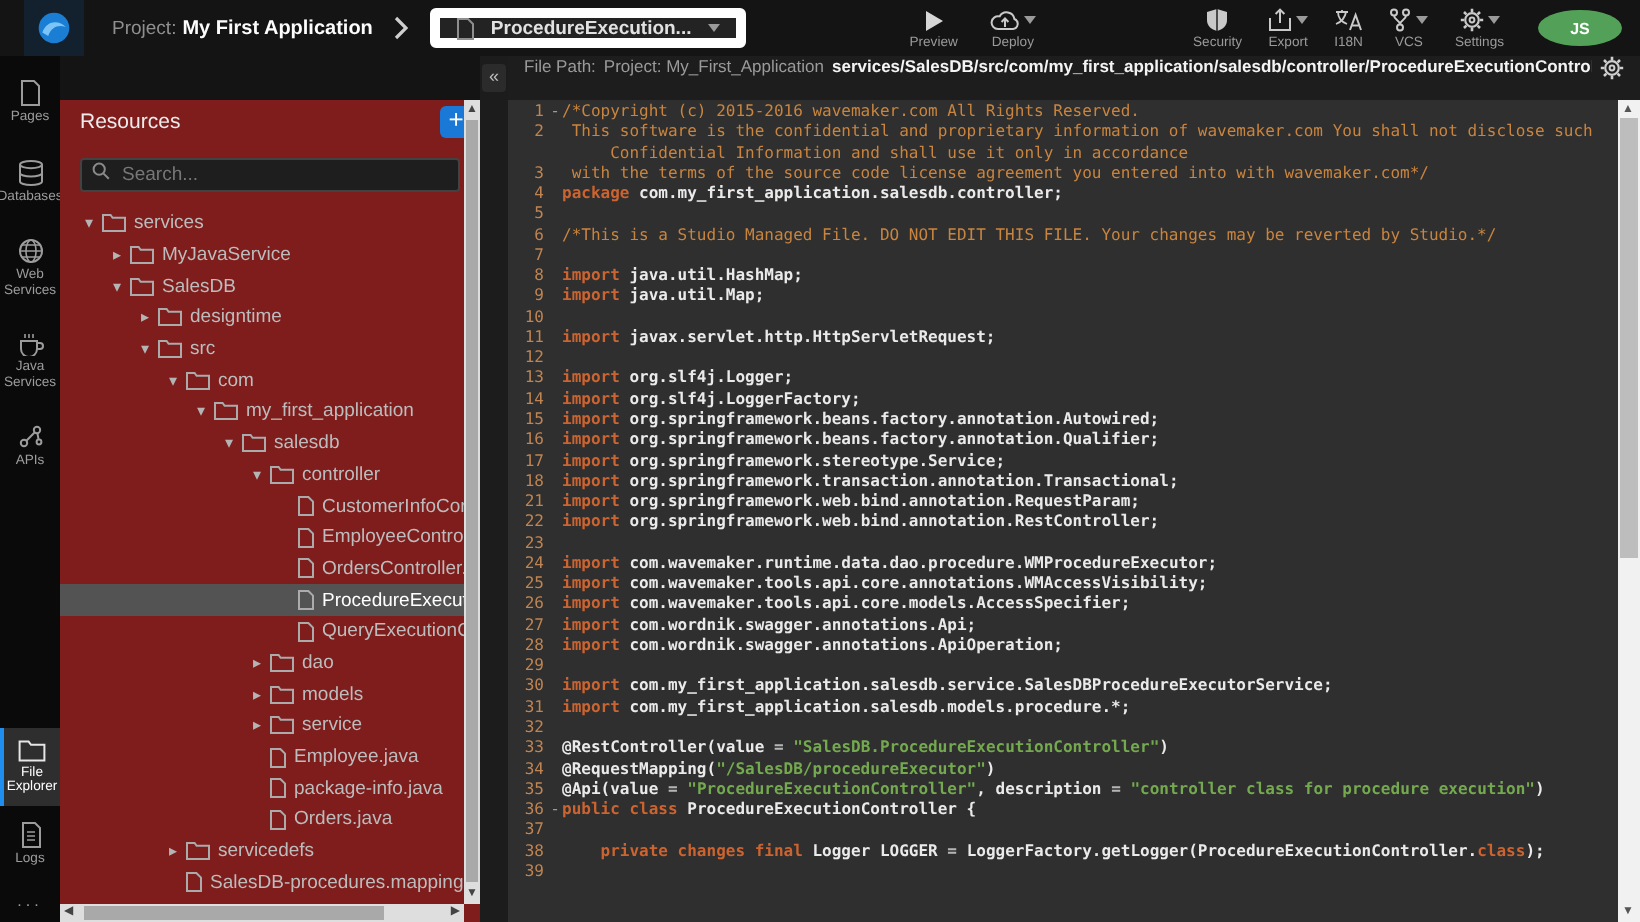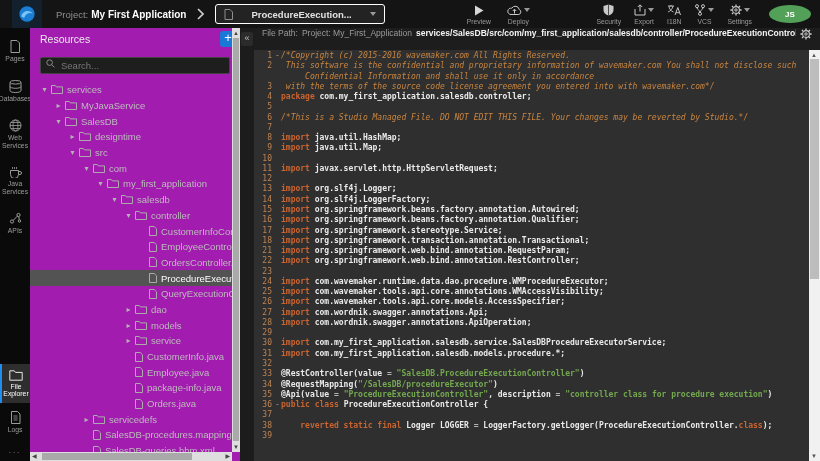--- a/index.html
+++ b/index.html
@@ -5,22 +5,22 @@
   html,body{margin:0;padding:0;background:#141414;width:820px;height:461px;overflow:hidden;
     font-family:"Liberation Sans",sans-serif;-webkit-font-smoothing:antialiased;}
   *{box-sizing:border-box;}
 
   
   .topbar{height:28px;display:flex;align-items:center;background:#141414;position:relative;padding-left:12px;}
   .logo{width:30px;height:28px;background:#13202e;display:flex;align-items:center;justify-content:center;flex:none;}
   .proj{margin-left:14px;font-size:9.5px;color:#8f8f8f;}
   .proj b{color:#fdfdfd;font-weight:bold;font-size:10px;margin-left:3px;}
   .chev{margin:0 11px;display:flex;align-items:center;}
-  .file-dd{height:20px;border:1px solid #ffffff;border-radius:3px;background:#232323;display:flex;align-items:center;
-    gap:18px;padding:0 8px;color:#e2e2e2;font-size:9.5px;font-weight:bold;}
+  .file-dd{height:20px;border:5px solid #ffffff;border-radius:3px;background:#232323;display:flex;align-items:center;
+    gap:8px;padding:0 8px;color:#e2e2e2;font-size:9.5px;font-weight:bold;}
   .caret{width:0;height:0;border-left:3px solid transparent;border-right:3px solid transparent;border-top:4px solid #9a9a9a;display:inline-block;}
   .tb-group-left{display:flex;margin-left:82px;gap:16px;}
   .tb-group-right{display:flex;margin-left:auto;gap:13px;align-items:center;}
   .tb-act{display:flex;flex-direction:column;align-items:center;gap:1px;cursor:pointer;}
   .tb-icrow{display:flex;align-items:center;gap:2px;height:13px;}
   .tb-lbl{font-size:6.8px;color:#9a9a9a;white-space:nowrap;}
   .avatar{width:42px;height:18px;border-radius:50%;background:#53a158;color:#fff;font-size:8px;font-weight:bold;
     display:flex;align-items:center;justify-content:center;margin:0 9px 0 4px;}
 
   
@@ -28,21 +28,21 @@
 
   
   .iconbar{width:30px;background:#0a0a0a;display:flex;flex-direction:column;flex:none;}
   .ib-item{width:30px;padding:6px 0 5px 0;display:flex;flex-direction:column;align-items:center;gap:2px;
     color:#9c9c9c;font-size:6.8px;text-align:center;line-height:7.5px;cursor:pointer;margin-top:6px;}
   .ib-item.active{background:#2e2e2e;border-left:2px solid #1f8ef1;padding-left:0;color:#fff;margin-top:0;}
   .ib-spacer{flex:1;}
   .ib-dots{color:#9c9c9c;text-align:center;font-size:8px;letter-spacing:2px;padding:8px 0 6px 0;}
 
   
-  .respanel{width:210px;background:#a21caf;display:flex;flex-direction:column;flex:none;position:relative;}
+  .respanel{width:210px;background:#7f1d1d;display:flex;flex-direction:column;flex:none;position:relative;margin-top:22px;}
   .res-head{height:22px;display:flex;align-items:center;padding:0 4px 0 10px;}
   .res-title{color:#ececec;font-size:10.5px;flex:1;}
   .add-btn{width:16px;height:16px;background:#1a78d6;border-radius:3px;color:#fff;font-size:13px;line-height:14px;
     text-align:center;cursor:pointer;flex:none;}
   .search-wrap{padding:5px 10px 6px 10px;position:relative;}
   .search-wrap svg{position:absolute;left:16px;top:9px;}
   .search-input{width:100%;height:17px;background:#1e1e1e;border:1px solid #424242;border-radius:2px;
     color:#aaa;font-size:9.5px;padding:0 4px 0 20px;outline:none;font-family:"Liberation Sans",sans-serif;}
   .search-input::placeholder{color:#777;}
   .tree{flex:1;overflow:hidden;position:relative;padding-top:2px;}
@@ -66,21 +66,21 @@
   .editor-col{flex:1;display:flex;flex-direction:column;background:#2f2f2f;position:relative;min-width:0;}
   .fpbar{height:22px;background:#1d1d1d;display:flex;align-items:flex-start;padding:0 8px;gap:4px;flex:none;}
   .fp-label,.fp-proj{color:#9a9a9a;font-size:8.5px;white-space:nowrap;}
   .fp-path{color:#f4f4f4;font-size:8.5px;font-weight:bold;white-space:nowrap;overflow:hidden;flex:1;}
   .fp-gear{margin-left:auto;flex:none;display:flex;cursor:pointer;}
   .code{flex:1;overflow:hidden;padding-top:1px;position:relative;}
   .crow{display:flex;height:10.28px;line-height:10.28px;font-family:"DejaVu Sans Mono",monospace;font-size:8px;}
   .ln{width:20px;flex:none;text-align:right;color:#bf8452;padding-right:2px;}
   .fold{width:7px;flex:none;color:#9a9a9a;text-align:center;cursor:pointer;}
   .ctext{margin:0;white-space:pre;font-family:inherit;font-size:inherit;font-weight:bold;color:#eaeaea;}
-  .tk-c{color:#c9853f;font-style:italic;font-weight:normal;}
+  .tk-c{color:#c9853f;font-weight:normal;}
   .tk-k{color:#cb6430;}
   .tk-s{color:#74a950;}
   .tk-o{color:#b5b5b5;}
   .tk-p{color:#eaeaea;}
   .ed-vscroll{position:absolute;right:0;top:22px;bottom:0;width:11px;background:#f1f1f1;}
   .ed-vthumb{position:absolute;left:1px;right:1px;top:9px;height:220px;background:#bdbdbd;}
 </style>
 </head>
 <body>
 
@@ -402,29 +402,20 @@
           <span>models</span>
         </div>
         <div class="trow" style="padding-left: 92px;">
           <span class="arrow">▸</span>
           <span class="ticon">
             <svg width="12" height="9" viewBox="0 0 12 9">
               <path d="M.5 8.5 V.5 h3.8 l1 1.4 h6.2 v6.6 z" fill="none" stroke="#ababab"></path>
             </svg>
           </span>
           <span>service</span>
-        </div>
-        <div class="trow" style="padding-left: 92px;">
-          <span class="arrow"></span>
-          <span class="ticon">
-            <svg width="8" height="10" viewBox="0 0 8 10">
-              <path d="M.5 .5 h4.7 l2.3 2.3 v6.7 h-7 z" fill="none" stroke="#ababab"></path>
-            </svg>
-          </span>
-          <span>CustomerInfo.java</span>
         </div>
         <div class="trow" style="padding-left: 92px;">
           <span class="arrow"></span>
           <span class="ticon">
             <svg width="8" height="10" viewBox="0 0 8 10">
               <path d="M.5 .5 h4.7 l2.3 2.3 v6.7 h-7 z" fill="none" stroke="#ababab"></path>
             </svg>
           </span>
           <span>Employee.java</span>
         </div>
@@ -682,21 +673,21 @@
           <pre class="ctext"><span class="tk-k">public class </span><span class="tk-p">ProcedureExecutionController {</span></pre>
         </div>
         <div class="crow">
           <span class="ln">37</span>
           <span class="fold"></span>
           <pre class="ctext"></pre>
         </div>
         <div class="crow">
           <span class="ln">38</span>
           <span class="fold"></span>
-          <pre class="ctext"><span class="tk-p">    </span><span class="tk-k">reverted static final </span><span class="tk-p">Logger LOGGER </span><span class="tk-o">= </span><span class="tk-p">LoggerFactory.getLogger(ProcedureExecutionController.</span><span class="tk-k">class</span><span class="tk-p">);</span></pre>
+          <pre class="ctext"><span class="tk-p">    </span><span class="tk-k">private changes final </span><span class="tk-p">Logger LOGGER </span><span class="tk-o">= </span><span class="tk-p">LoggerFactory.getLogger(ProcedureExecutionController.</span><span class="tk-k">class</span><span class="tk-p">);</span></pre>
         </div>
         <div class="crow">
           <span class="ln">39</span>
           <span class="fold"></span>
           <pre class="ctext"></pre>
         </div>
       </div>
     <div class="ed-vscroll">
       <span class="sb-arrow" style="top:2px;left:2px;color:#555;">▲</span>
       <div class="ed-vthumb"></div>

